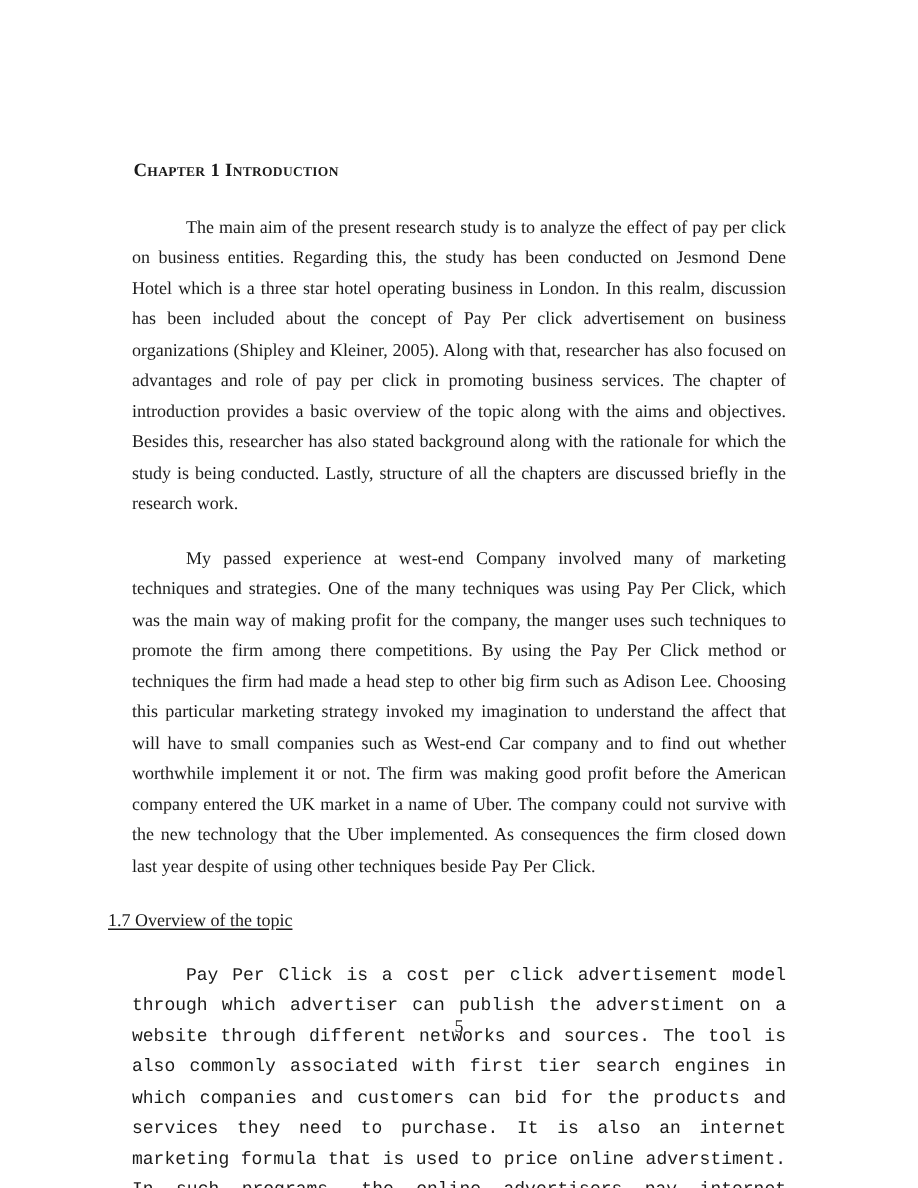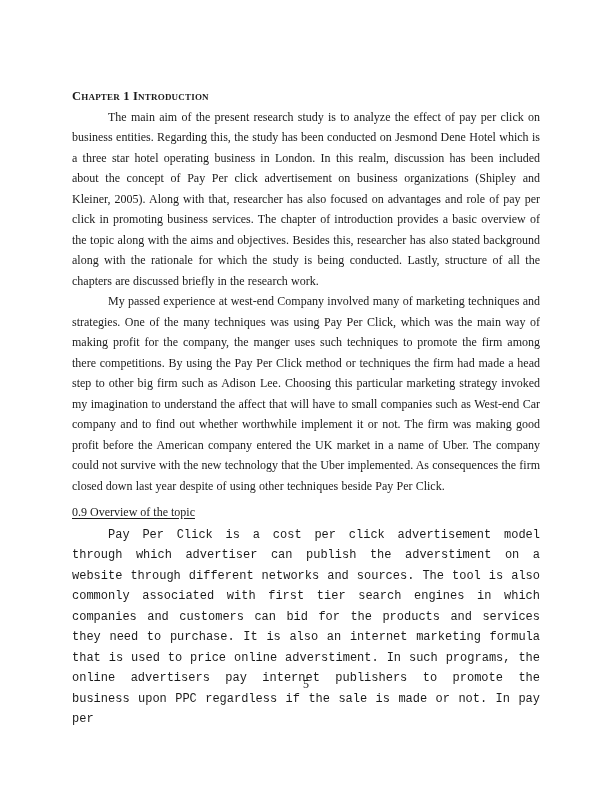--- a/index.html
+++ b/index.html
@@ -16,29 +16,29 @@
     color: #1a1a1a;
     overflow: hidden;
   }
   .content {
     position: absolute;
     left: 72px;
     top: 86px;
     width: 468px;
   }
   .chapter-heading {
-    margin: 0;
+    margin: 17px;
     font-size: 12.5px;
     font-weight: bold;
     font-variant: small-caps;
     letter-spacing: 0.2px;
     line-height: 20.5px;
   }
   .body-para {
-    margin: 0;
+    margin: 16px;
     font-size: 12px;
     line-height: 20.5px;
     text-align: justify;
     text-indent: 36px;
     word-spacing: 0.2px;
   }
   .body-para.cut {
     text-align-last: justify;
     font-family: Liberation Mono, monospace;
   }
@@ -61,17 +61,17 @@
   }
 </style>
 </head>
 <body>
 
 <div class="page">
   <div class="content">
     <h1 class="chapter-heading">Chapter 1 Introduction</h1>
     <p class="body-para">The main aim of the present research study is to analyze the effect of pay per click on business entities. Regarding this, the study has been conducted on Jesmond Dene Hotel which is a three star hotel operating business in London. In this realm, discussion has been included about the concept of Pay Per click advertisement on business organizations (Shipley and Kleiner, 2005). Along with that, researcher has also focused on advantages and role of pay per click in promoting business services. The chapter of introduction provides a basic overview of the topic along with the aims and objectives. Besides this, researcher has also stated background along with the rationale for which the study is being conducted. Lastly, structure of all the chapters are discussed briefly in the research work.</p>
     <p class="body-para">My passed experience at west-end Company involved many of marketing techniques and strategies. One of the many techniques was using Pay Per Click, which was the main way of making profit for the company, the manger uses such techniques to promote the firm among there competitions. By using the Pay Per Click method or techniques the firm had made a head step to other big firm such as Adison Lee. Choosing this particular marketing strategy invoked my imagination to understand the affect that will have to small companies such as West-end Car company and to find out whether worthwhile implement it or not. The firm was making good profit before the American company entered the UK market in a name of Uber. The company could not survive with the new technology that the Uber implemented. As consequences the firm closed down last year despite of using other techniques beside Pay Per Click.</p>
-    <h2 class="section-heading">0.9 Overview of the topic</h2>
+    <h2 class="section-heading">1.7 Overview of the topic</h2>
     <p class="body-para cut">Pay Per Click is a cost per click advertisement model through which advertiser can publish the adverstiment on a website through different networks and sources. The tool is also commonly associated with first tier search engines in which companies and customers can bid for the products and services they need to purchase. It is also an internet marketing formula that is used to price online adverstiment. In such programs, the online advertisers pay internet publishers to promote the business upon PPC regardless if the sale is made or not. In pay per</p>
   </div>
   <div class="page-number">5</div>
 </div>
 
 </body></html>

